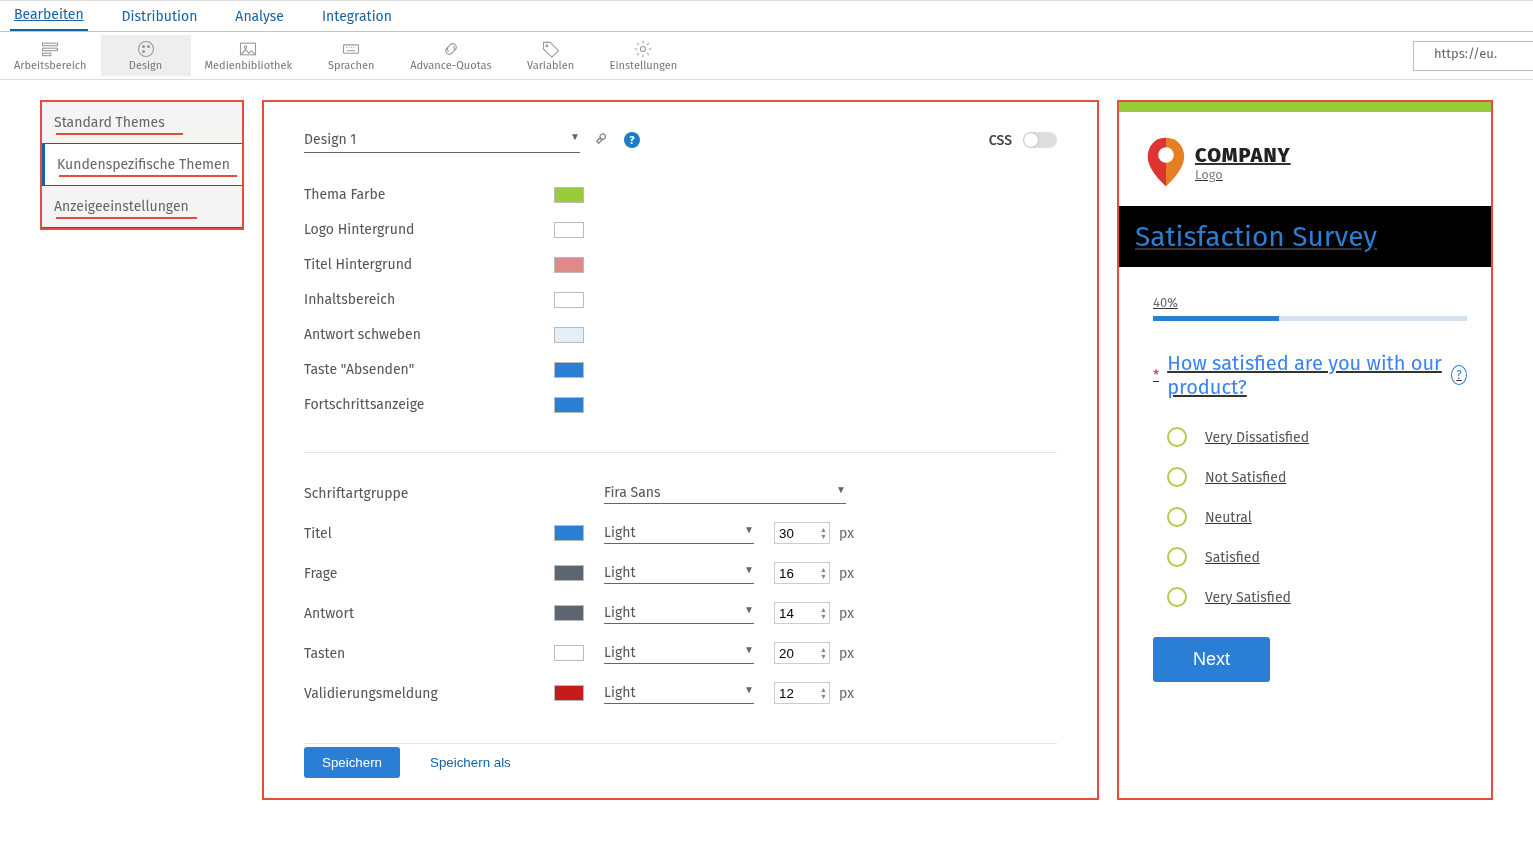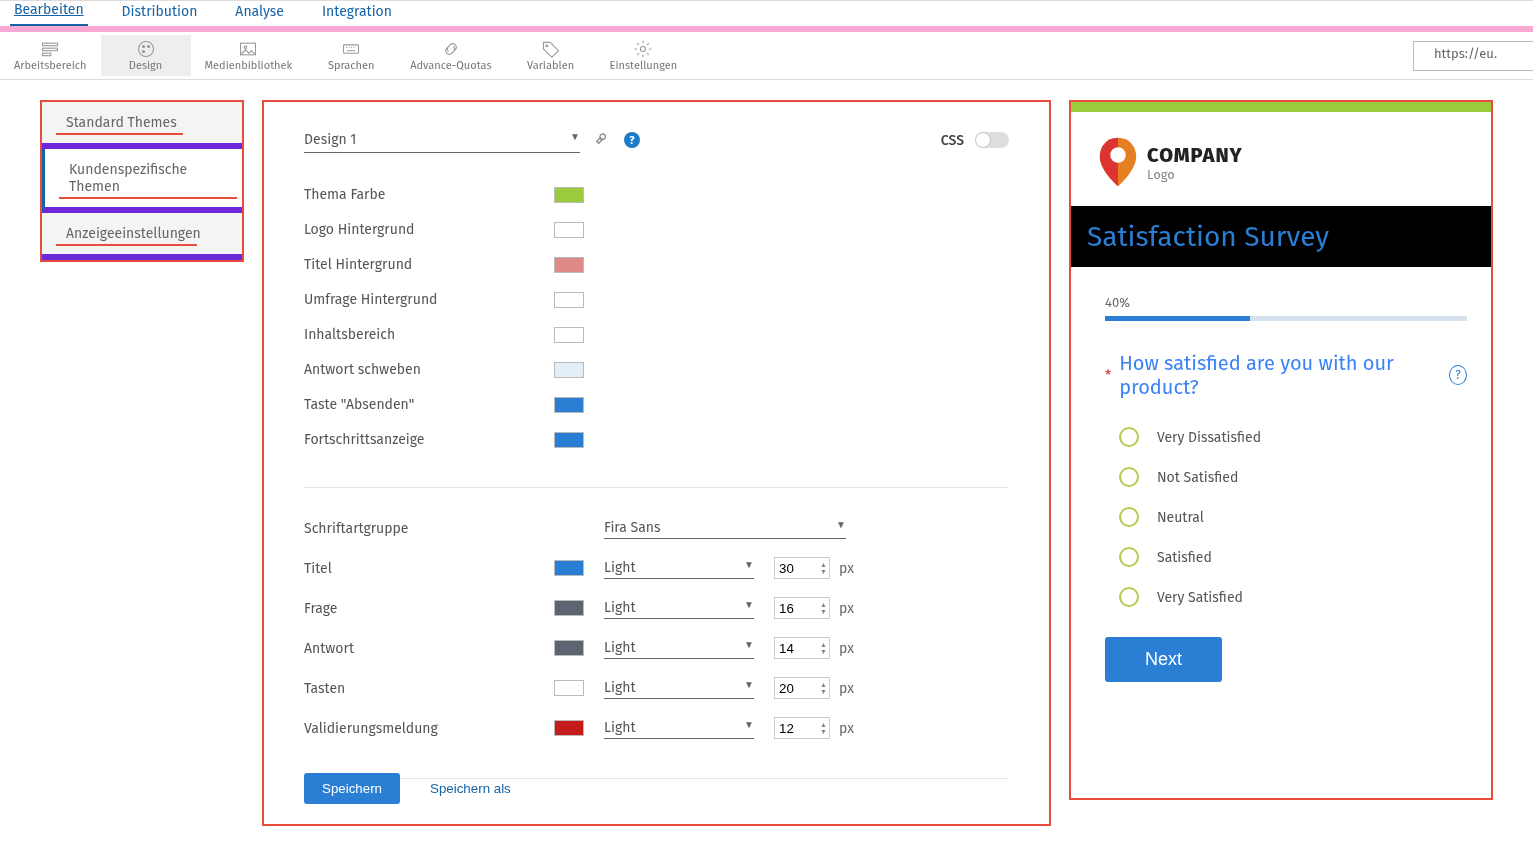--- a/index.html
+++ b/index.html
@@ -1,34 +1,34 @@
 <!DOCTYPE html>
 <html><head>
 <meta charset="utf-8">
 <style>
   * { box-sizing: border-box; margin: 0; padding: 0; }
   body { font-family: "Fira Sans", "Segoe UI", Arial, sans-serif; font-size: 14px; color: #333; background: #fff; }
   
   
-  .top-tabs { display:flex; height:32px; border-top:1px solid #ddd; border-bottom:6px solid #f9a8d4; padding:0 10px; gap:30px; align-items:flex-end;}
+  .top-tabs { display:flex; height:32px; border-top:1px solid #ddd; border-bottom:1px solid #f9a8d4; padding:0 10px; gap:30px; align-items:flex-end;}
   .top-tab { color:#1463a6; padding:6px 4px; cursor:pointer; }
   .top-tab.active { border-bottom:2px solid #1463a6; text-decoration:underline; }
   
   
   .toolbar { display:flex; height:48px; border-bottom:1px solid #ddd; align-items:center; }
   .tool { display:flex; flex-direction:column; align-items:center; justify-content:center; padding:4px 14px; color:#777; font-size:11px; cursor:pointer; min-width:90px;}
   .tool.active { background:#eee; }
   .tool svg { height:20px; fill:none; stroke:#999; stroke-width:1.3; }
   .url-box { margin-left:auto; border:1px solid #bbb; height:30px; padding:4px 20px; color:#666; font-size:13px; min-width:120px; margin-right:0; border-right:none;}
   
   
   .main-wrap { display:flex; gap:18px; padding:20px 40px 20px 40px; align-items:flex-start;}
   
   .sidebar { width:204px; border:2px solid #e74c3c; background:#f4f4f4; }
-  .sidebar-item { padding:12px 24px; color:#666; border-bottom:6px solid #6d28d9; cursor:pointer; position:relative;}
+  .sidebar-item { padding:12px 12px; color:#666; border-bottom:1px solid #6d28d9; cursor:pointer; position:relative;}
   .sidebar-item .underline { position:absolute; left:14px; bottom:8px; height:2px; background:#e74c3c; }
   .sidebar-item.active { background:#fff; border-left:3px solid #1463a6;}
   
   .center-panel { flex:1; border:2px solid #e74c3c; background:#fff; padding:25px 40px 25px 40px; position:relative; min-height:700px;}
   
   .design-row { display:flex; align-items:center; gap:14px; margin-bottom:24px;}
   .design-select { flex:0 0 276px; border:none; border-bottom:1px solid #666; padding:4px 0; color:#555; display:flex; justify-content:space-between; cursor:pointer;}
   .icon-small { color:#888; cursor:pointer;}
   .help-icon { width:16px; height:16px; border-radius:50%; background:#1e7cc7; color:#fff; font-size:11px; font-weight:bold; display:inline-flex; align-items:center; justify-content:center; cursor:pointer;}
   .css-toggle { margin-left:auto; display:flex; align-items:center; gap:11px; color:#444; font-weight:500;text-align:center;}
@@ -49,21 +49,21 @@
   .font-family-select { flex:0 0 242px; border:none; border-bottom:1px solid #666; padding:2px 0; color:#555; display:flex; justify-content:space-between; cursor:pointer;}
   .num-input { width:56px; border:1px solid #ccc; padding:2px 4px; height:22px;}
   .num-wrap { display:flex; align-items:center; gap:6px; color:#666; margin-left:2px;}
   .spinner { display:flex; flex-direction:column; font-size:7px; color:#888; line-height:7px; margin-left:-16px; margin-right:6px; cursor:pointer;}
   
   .buttons { position:absolute; bottom:20px; left:40px; display:flex; gap:30px; align-items:center;}
   .btn-primary { background:#2a7fd4; color:#fff; padding:8px 18px; border-radius:3px; border:none; cursor:pointer;}
   .btn-link { color:#1463a6; background:none; border:none; cursor:pointer;}
   
   
-  .preview-panel { width:424px; border:2px solid #e74c3c; background:#fff; min-height:700px; overflow:hidden;}
+  .preview-panel { width:376px; border:2px solid #e74c3c; background:#fff; min-height:700px; overflow:hidden;text-decoration:underline;}
   .prev-top-bar { height:10px; background:#9acb3d;}
   .prev-logo-area { padding:24px 24px 18px 24px; display:flex; align-items:center;}
   .prev-logo-area .pin { width:46px; height:52px;}
   .prev-logo-text { margin-left:6px;}
   .prev-logo-text .comp { font-weight:800; letter-spacing:1px; font-size:20px; color:#222;}
   .prev-logo-text .sub { color:#888; font-size:13px;}
   .prev-title { background:#000000; color:#2a7fd4; font-size:28px; padding:14px 16px; font-weight:400;}
   .prev-inner { padding:28px 24px 24px 34px;}
   .progress-label { color:#666; font-size:13px;}
   .progress { height:5px; background:#d6e3ef; margin-top:6px; margin-bottom:30px; position:relative;}
@@ -178,24 +178,20 @@
         </div>
         <div class="color-row">
           <div class="color-label">Logo Hintergrund</div>
           <div class="swatch" style="background:#ffffff"></div>
         </div>
         <div class="color-row">
           <div class="color-label">Titel Hintergrund</div>
           <div class="swatch" style="background:#e08989"></div>
         </div>
         <div class="color-row">
-          <div class="color-label">Umfrage Hintergrund</div>
-          <div class="swatch" style="background:#ffffff"></div>
-        </div>
-        <div class="color-row">
           <div class="color-label">Inhaltsbereich</div>
           <div class="swatch" style="background:#ffffff"></div>
         </div>
         <div class="color-row">
           <div class="color-label">Antwort schweben</div>
           <div class="swatch" style="background:#e3eef7"></div>
         </div>
         <div class="color-row">
           <div class="color-label">Taste "Absenden"</div>
           <div class="swatch" style="background:#2a7fd4"></div>

